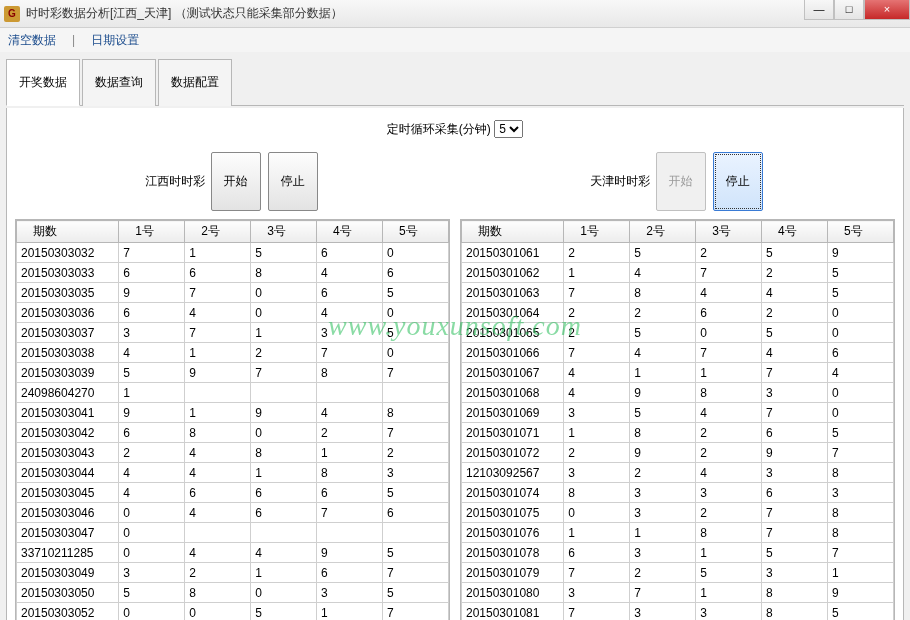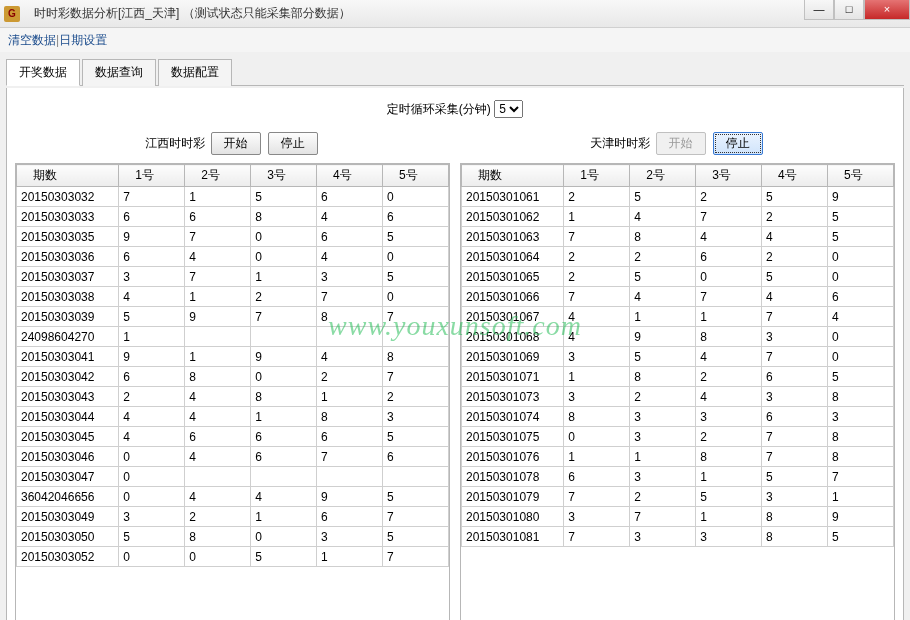--- a/index.html
+++ b/index.html
@@ -22,52 +22,52 @@
   position: relative;
 }
 .titlebar .app-icon {
   width: 16px; height: 16px;
   background: #c93;
   border-radius: 2px;
   margin-right: 6px;
   display: flex; align-items: center; justify-content: center;
   color: #800; font-weight: bold; font-size: 10px;
 }
-.titlebar .title-text { color: #333; margin-left: 8px; }
+.titlebar .title-text { color: #333; }
 .win-controls {
   position: absolute; right: 0; top: 0; display: flex;
 }
 .win-btn {
   width: 30px; height: 20px;
   display: flex; align-items: center; justify-content: center;
   border: 1px solid #c0c0c0; border-top: none;
   background: linear-gradient(to bottom,#f7f7f7,#e5e5e5);
   font-size: 11px;
   line-height: 1;
 }
 .win-btn.close { background: linear-gradient(to bottom,#e57373,#c62828); color:#fff; width:46px;}
 .menubar {
   height: 24px;
   background: #f5f5f5;
   display: flex; align-items: center;
-  gap: 0;
+  gap: 16px;
   padding: 0 8px;
   color: #1a4b8c;
 }
 .menubar span.sep { color: #888; }
 .content {
   padding: 6px;
 }
 .tabs {
   display: flex;
   border-bottom: 1px solid #b7b7b7;
   margin-bottom: 2px;
 }
 .tab {
-  padding: 4px 12px;
+  padding: 14px 12px;
   border: 1px solid #b7b7b7;
   border-bottom: none;
   background: #f4f4f4;
   margin-right: 2px;
   position: relative;
   top: 1px;
 }
 .tab.active {
   background: #fff;
   border-bottom: 1px solid #fff;
@@ -95,21 +95,21 @@
   flex: 1;
   display: flex;
   flex-direction: column;
   min-width: 0;
 }
 .half-header {
   text-align: center;
   padding: 4px 0 8px 0;
 }
 .btn {
-  padding: 2px 12px;
+  padding: 20px 12px;
   border: 1px solid #888;
   background: linear-gradient(to bottom,#fdfdfd,#e3e3e3);
   font-size: 12px;
   border-radius: 2px;
   margin: 0 2px;
   cursor: pointer;
 }
 .btn:disabled {
   color: #999;
   background: #f0f0f0;
@@ -351,21 +351,21 @@
                   </tr>
                   <tr>
                     <td>20150303047</td>
                     <td>0</td>
                     <td></td>
                     <td></td>
                     <td></td>
                     <td></td>
                   </tr>
                   <tr>
-                    <td>36042046656</td>
+                    <td>33710211285</td>
                     <td>0</td>
                     <td>4</td>
                     <td>4</td>
                     <td>9</td>
                     <td>5</td>
                   </tr>
                   <tr>
                     <td>20150303049</td>
                     <td>3</td>
                     <td>2</td>
@@ -497,21 +497,29 @@
                   </tr>
                   <tr>
                     <td>20150301071</td>
                     <td>1</td>
                     <td>8</td>
                     <td>2</td>
                     <td>6</td>
                     <td>5</td>
                   </tr>
                   <tr>
-                    <td>20150301073</td>
+                    <td>20150301072</td>
+                    <td>2</td>
+                    <td>9</td>
+                    <td>2</td>
+                    <td>9</td>
+                    <td>7</td>
+                  </tr>
+                  <tr>
+                    <td>12103092567</td>
                     <td>3</td>
                     <td>2</td>
                     <td>4</td>
                     <td>3</td>
                     <td>8</td>
                   </tr>
                   <tr>
                     <td>20150301074</td>
                     <td>8</td>
                     <td>3</td>

